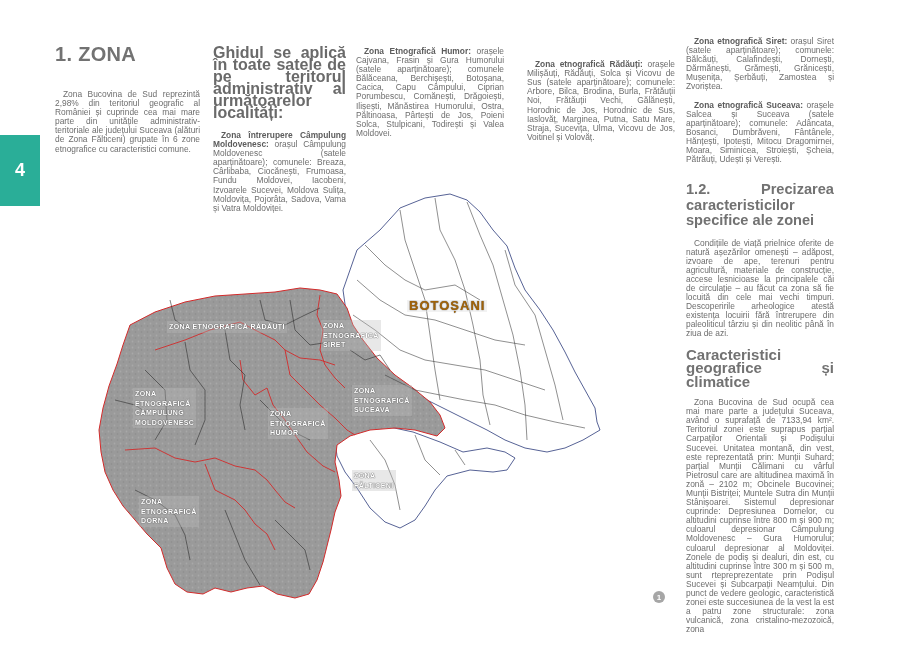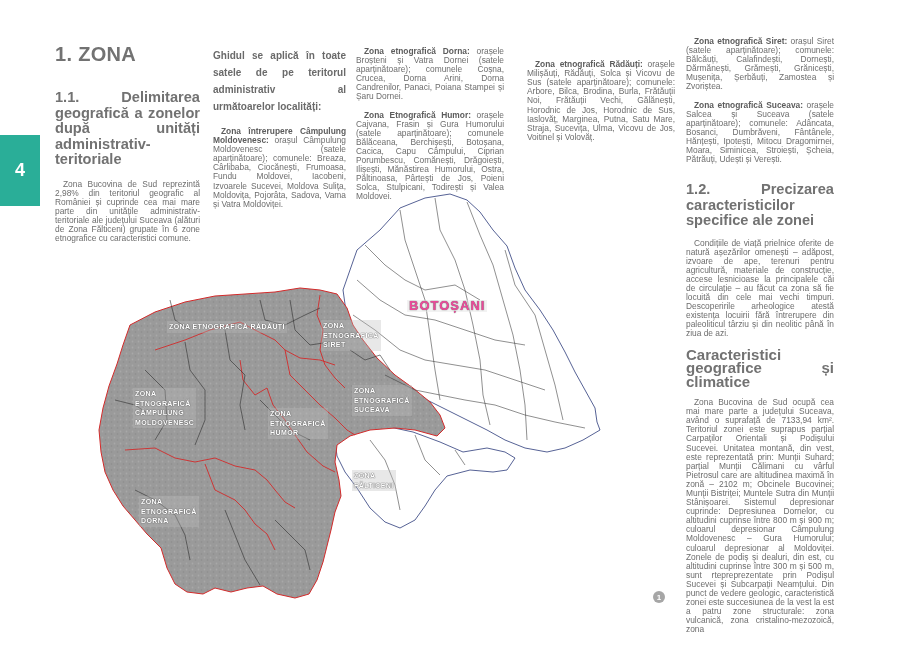--- a/index.html
+++ b/index.html
@@ -11,69 +11,67 @@
     background: #2aae98; color: #ffffff; font-weight: bold; font-size: 18px;
     display: flex; align-items: center; justify-content: center;
   }
 
   .col { position: absolute; font-size: 8.4px; line-height: 9.1px; text-align: justify; }
   .col p { text-indent: 8px; margin-bottom: 9px; }
   .col p b { color: #5c5c5c; }
 
   .h1 { position: absolute; left: 55px; top: 43px; font-size: 20px; font-weight: bold; color: #727272; letter-spacing: 0.3px; }
   .h2 { font-size: 14.6px; font-weight: bold; color: #727272; line-height: 15.5px; }
-  .h3 { font-size: 10px; font-weight: bold; color: #6a6a6a; line-height: 17px; }
+  .h3 { font-size: 16px; font-weight: bold; color: #6a6a6a; line-height: 12px; }
 
   #col1 { left: 55px; top: 90px; width: 145px; }
   #col1 .h2 { margin-bottom: 12px; }
   #col2 { left: 213px; top: 47px; width: 133px; }
   #col2 .h3 { margin-bottom: 12px; }
   #col3 { left: 356px; top: 47px; width: 148px; }
   #col4 { left: 527px; top: 45px; width: 148px; }
   #col5 { left: 686px; top: 37px; width: 148px; }
   #col6 { left: 686px; top: 182px; width: 148px; }
   #col6 .h2 { margin-bottom: 10px; }
   #col6 .h2b { margin-top: 8px; font-size: 15px; line-height: 13.5px; margin-bottom: 10px; }
 
   .map { position: absolute; left: 95px; top: 190px; width: 585px; height: 420px; }
 
   .map-label {
     position: absolute; font-size: 7px; font-weight: bold; color: #ffffff; line-height: 9.6px;
     letter-spacing: 0.4px; text-shadow: 0 0 1px #555, 0 0 1px #555;
     background: rgba(190,190,190,0.35); padding: 1px 2px; text-transform: uppercase;
   }
-  .map-label.big { font-size: 13px; letter-spacing: 1px; color: #ec4899; text-shadow: 0 0 1px #777, 0 0 1px #777; background: rgba(230,230,230,0.5); }
+  .map-label.big { font-size: 13px; letter-spacing: 1px; color: #a16207; text-shadow: 0 0 1px #777, 0 0 1px #777; background: rgba(230,230,230,0.5); }
 
   .figure-badge {
     position: absolute; left: 653px; top: 591px; width: 12px; height: 12px; border-radius: 50%;
     background: #a6a6a6; color: #ffffff; font-size: 8px; font-weight: bold;
     display: flex; align-items: center; justify-content: center;
   }
 </style>
 </head>
 <body>
 
 <div class="page-tab">
   <span>4</span>
 </div>
 
 <div class="h1">1. ZONA</div>
 
 <div class="col" id="col1">
-  <div class="h2">1.1. Delimitarea geografică a zonelor după unități administrativ-teritoriale</div>
   <p>Zona Bucovina de Sud reprezintă 2,98% din teritoriul geografic al României și cuprinde cea mai mare parte din unitățile administrativ-teritoriale ale județului Suceava (alături de Zona Fălticeni) grupate în 6 zone etnografice cu caracteristici comune.</p>
 </div>
 
 <div class="col" id="col2">
   <div class="h3">Ghidul se aplică în toate satele de pe teritorul administrativ al următoarelor localități:</div>
   <p><b>Zona întrerupere Câmpulung Moldovenesc:</b><span> orașul Câmpulung Moldovenesc (satele aparținătoare); comunele: Breaza, Cârlibaba, Ciocănești, Frumoasa, Fundu Moldovei, Iacobeni, Izvoarele Sucevei, Moldova Sulița, Moldovița, Pojorâta, Sadova, Vama și Vatra Moldoviței.</span></p>
 </div>
 
 <div class="col" id="col3">
-  <p><b>Zona etnografică Dorna:</b><span> orașele Broșteni și Vatra Dornei (satele aparținătoare); comunele Coșna, Crucea, Dorna Arini, Dorna Candrenilor, Panaci, Poiana Stampei și Șaru Dornei.</span></p>
   <p><b>Zona Etnografică Humor:</b><span> orașele Cajvana, Frasin și Gura Humorului (satele aparținătoare); comunele Bălăceana, Berchișești, Botoșana, Cacica, Capu Câmpului, Ciprian Porumbescu, Comănești, Drăgoiești, Ilișești, Mănăstirea Humorului, Ostra, Păltinoasa, Pârtești de Jos, Poieni Solca, Stulpicani, Todirești și Valea Moldovei.</span></p>
 </div>
 
 <div class="col" id="col4">
   <p style="text-indent:0">&nbsp;</p>
   <p style="margin-top:-3px"><b>Zona etnografică Rădăuți:</b><span> orașele Milișăuți, Rădăuți, Solca și Vicovu de Sus (satele aparținătoare); comunele: Arbore, Bilca, Brodina, Burla, Frătăuții Noi, Frătăuții Vechi, Gălănești, Horodnic de Jos, Horodnic de Sus, Iaslovăț, Marginea, Putna, Satu Mare, Straja, Sucevița, Ulma, Vicovu de Jos, Voitinel și Volovăț.</span></p>
 </div>
 
 <div class="col" id="col5">
   <p><b>Zona etnografică Siret:</b><span> orașul Siret (satele aparținătoare); comunele: Bălcăuți, Calafindești, Dornești, Dărmănești, Grămești, Grănicești, Mușenița, Șerbăuți, Zamostea și Zvoriștea.</span></p>

